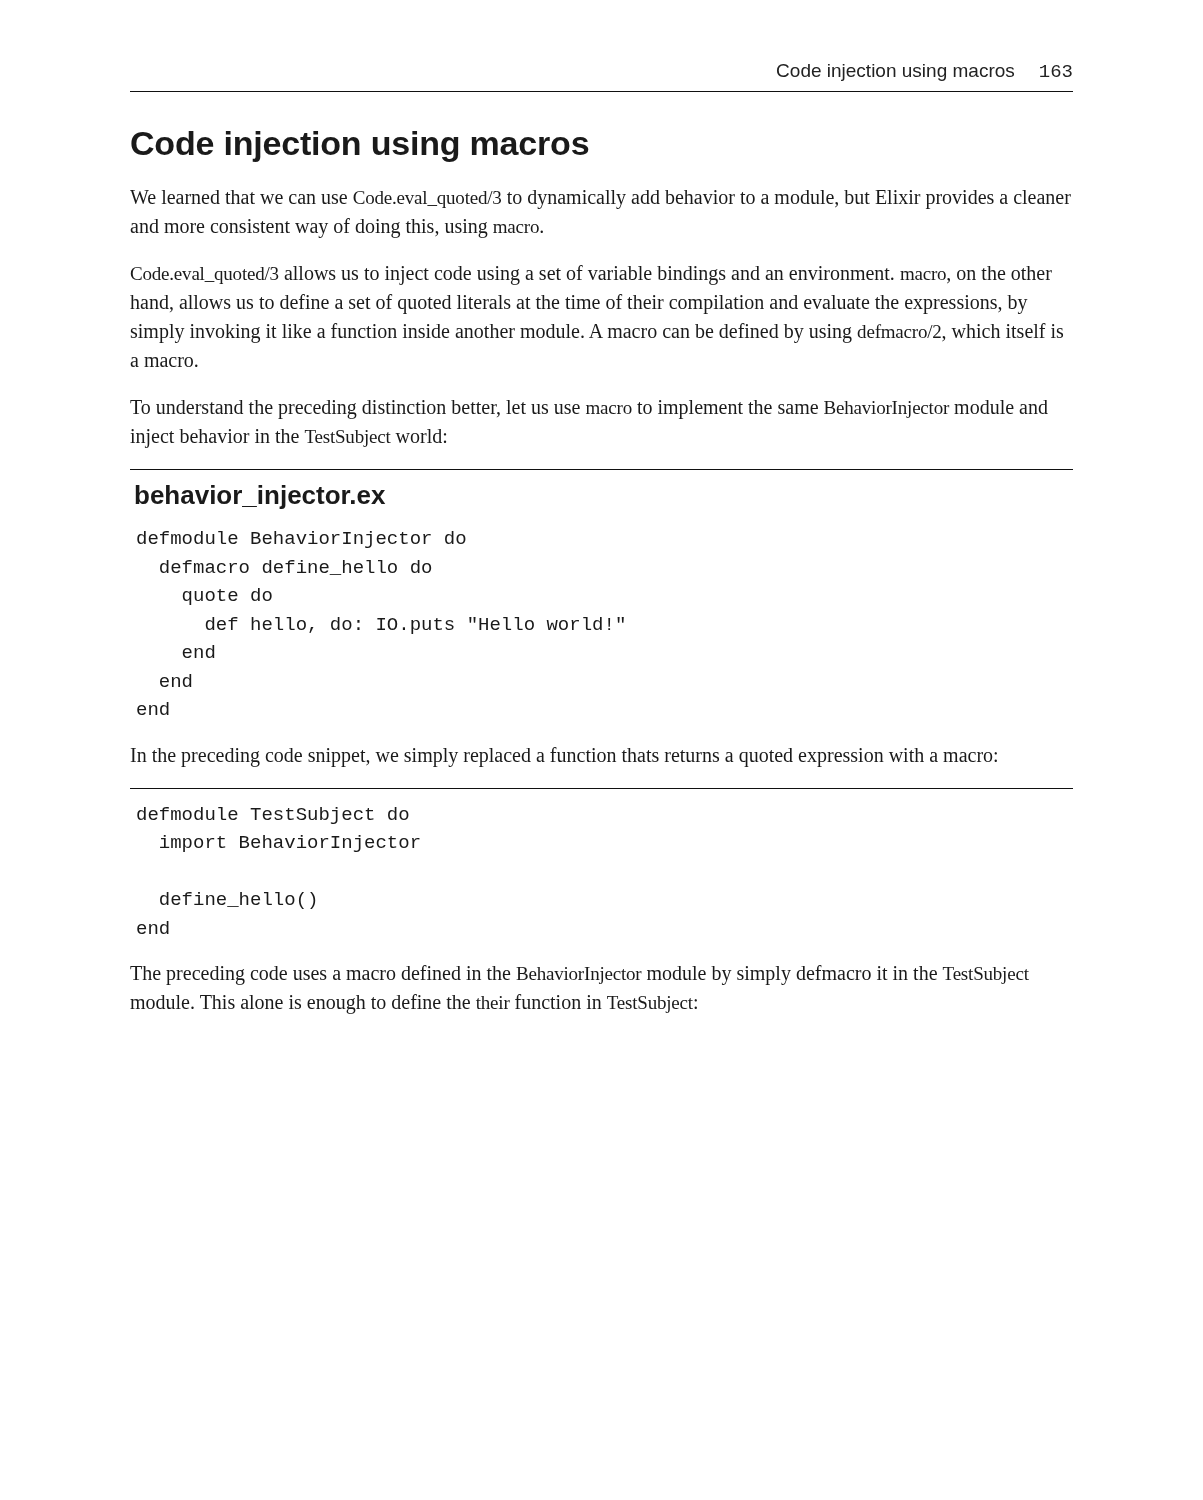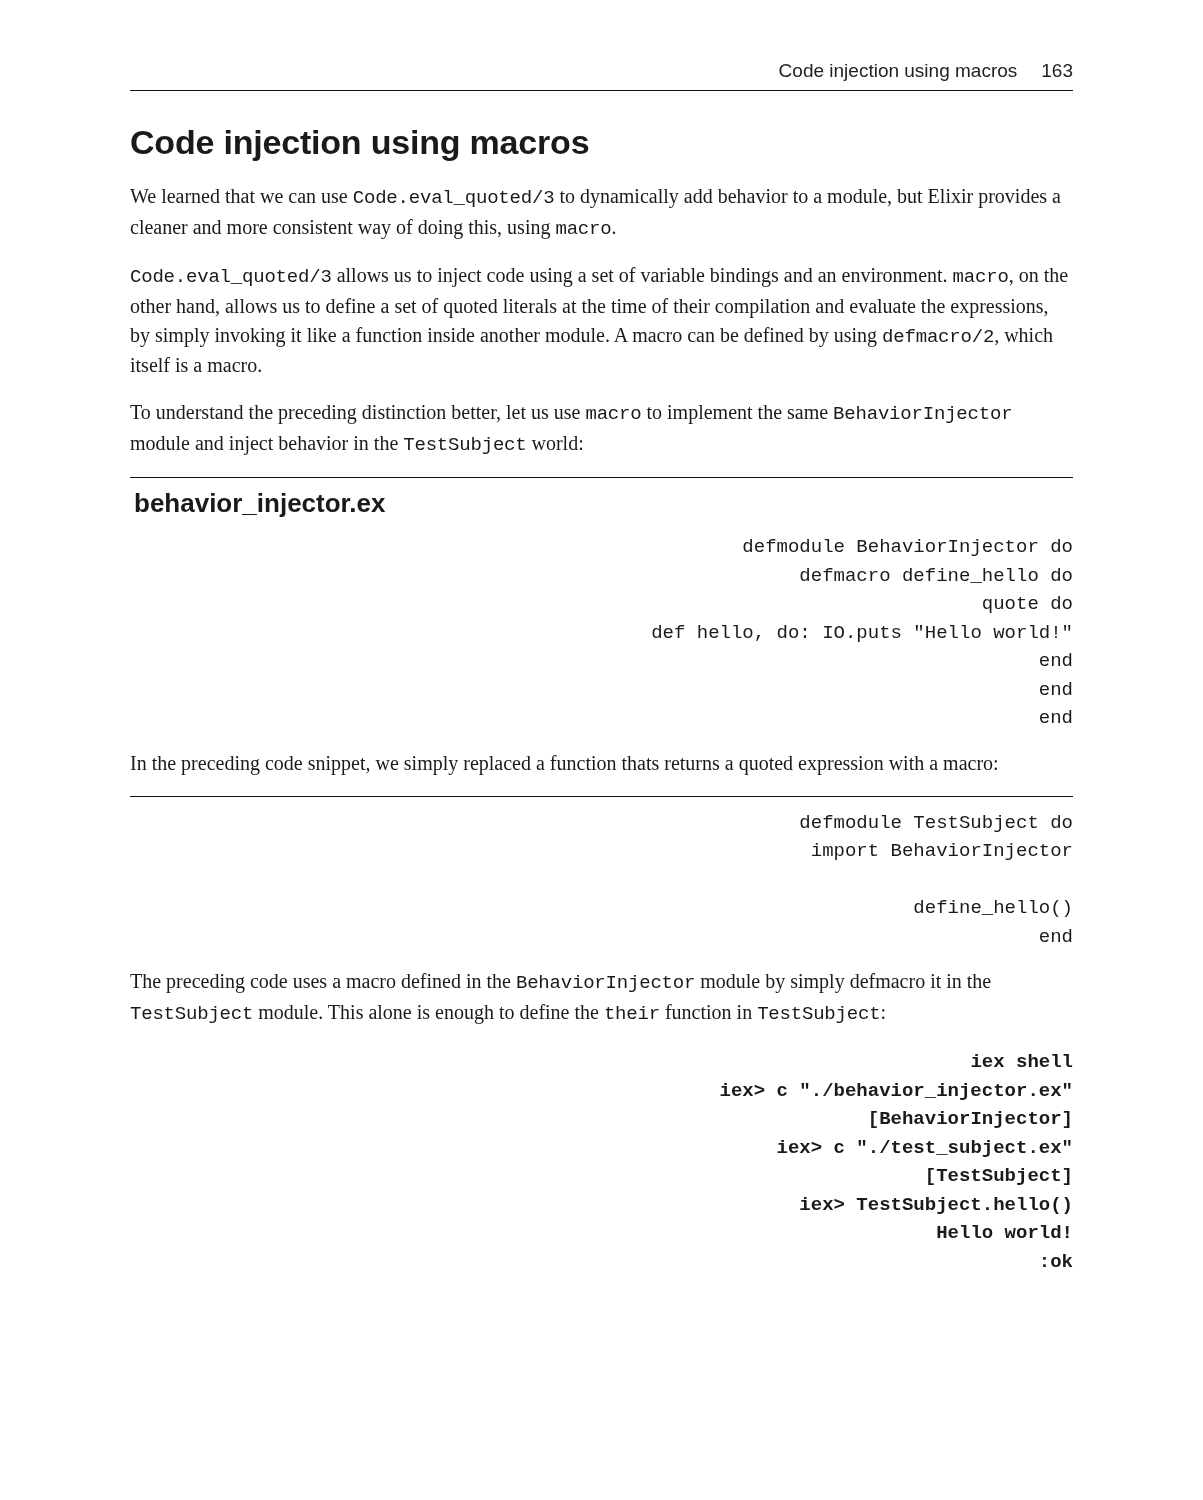--- a/index.html
+++ b/index.html
@@ -21,20 +21,21 @@
     font-family: -apple-system, 'Segoe UI', Arial, sans-serif;
     font-size: 19px;
     color: #222;
     margin-bottom: 8px;
   }
   .running-head .title {
     font-weight: 400;
   }
   .running-head .pagenum {
     font-weight: 400;
+    font-family: Liberation Mono, monospace;
   }
   hr.rule {
     border: none;
     border-top: 1.5px solid #111;
     margin: 8px 0 32px 0;
   }
   hr.coderule {
     border: none;
     border-top: 1.5px solid #111;
     margin: 18px 0 10px 0;
@@ -45,38 +46,37 @@
     font-size: 34px;
     margin: 0 0 20px 0;
     letter-spacing: -0.2px;
   }
   p.body {
     font-size: 20px;
     line-height: 1.45;
     margin: 0 0 18px 0;
   }
   code.inline, .mono {
-    font-family: Liberation Mono, monospace;
+    font-family: Liberation Serif, serif;
     font-size: 19px;
     letter-spacing: -0.2px;
   }
   .code-title {
     font-family: -apple-system, 'Segoe UI', Arial, sans-serif;
     font-weight: 700;
     font-size: 26px;
     margin: 6px 0 12px 4px;
   }
   pre.codeblock {
     font-family: 'Courier New', Courier, monospace;
     font-size: 19px;
     line-height: 1.5;
     white-space: pre;
     margin: 0 0 14px 0;
     padding: 2px 0 2px 6px;
-    text-align: right;
   }
   pre.codeblock.bold {
     font-weight: 700;
   }
 </style>
 </head>
 <body>
 
 <div class="page">
 
@@ -116,22 +116,14 @@
   <pre class="codeblock">defmodule TestSubject do
   import BehaviorInjector
 
   define_hello()
 end</pre>
 
   <p class="body">
     <span>The preceding code uses a macro defined in the </span><code class="inline">BehaviorInjector</code><span> module by simply defmacro it in the </span><code class="inline">TestSubject</code><span> module. This alone is enough to define the </span><code class="inline">their</code><span> function in </span><code class="inline">TestSubject</code><span>:</span>
   </p>
 
-  <pre class="codeblock bold">iex shell
-iex&gt; c "./behavior_injector.ex"
-[BehaviorInjector]
-iex&gt; c "./test_subject.ex"
-[TestSubject]
-iex&gt; TestSubject.hello()
-Hello world!
-:ok</pre>
 
 </div>
 
 </body></html>

